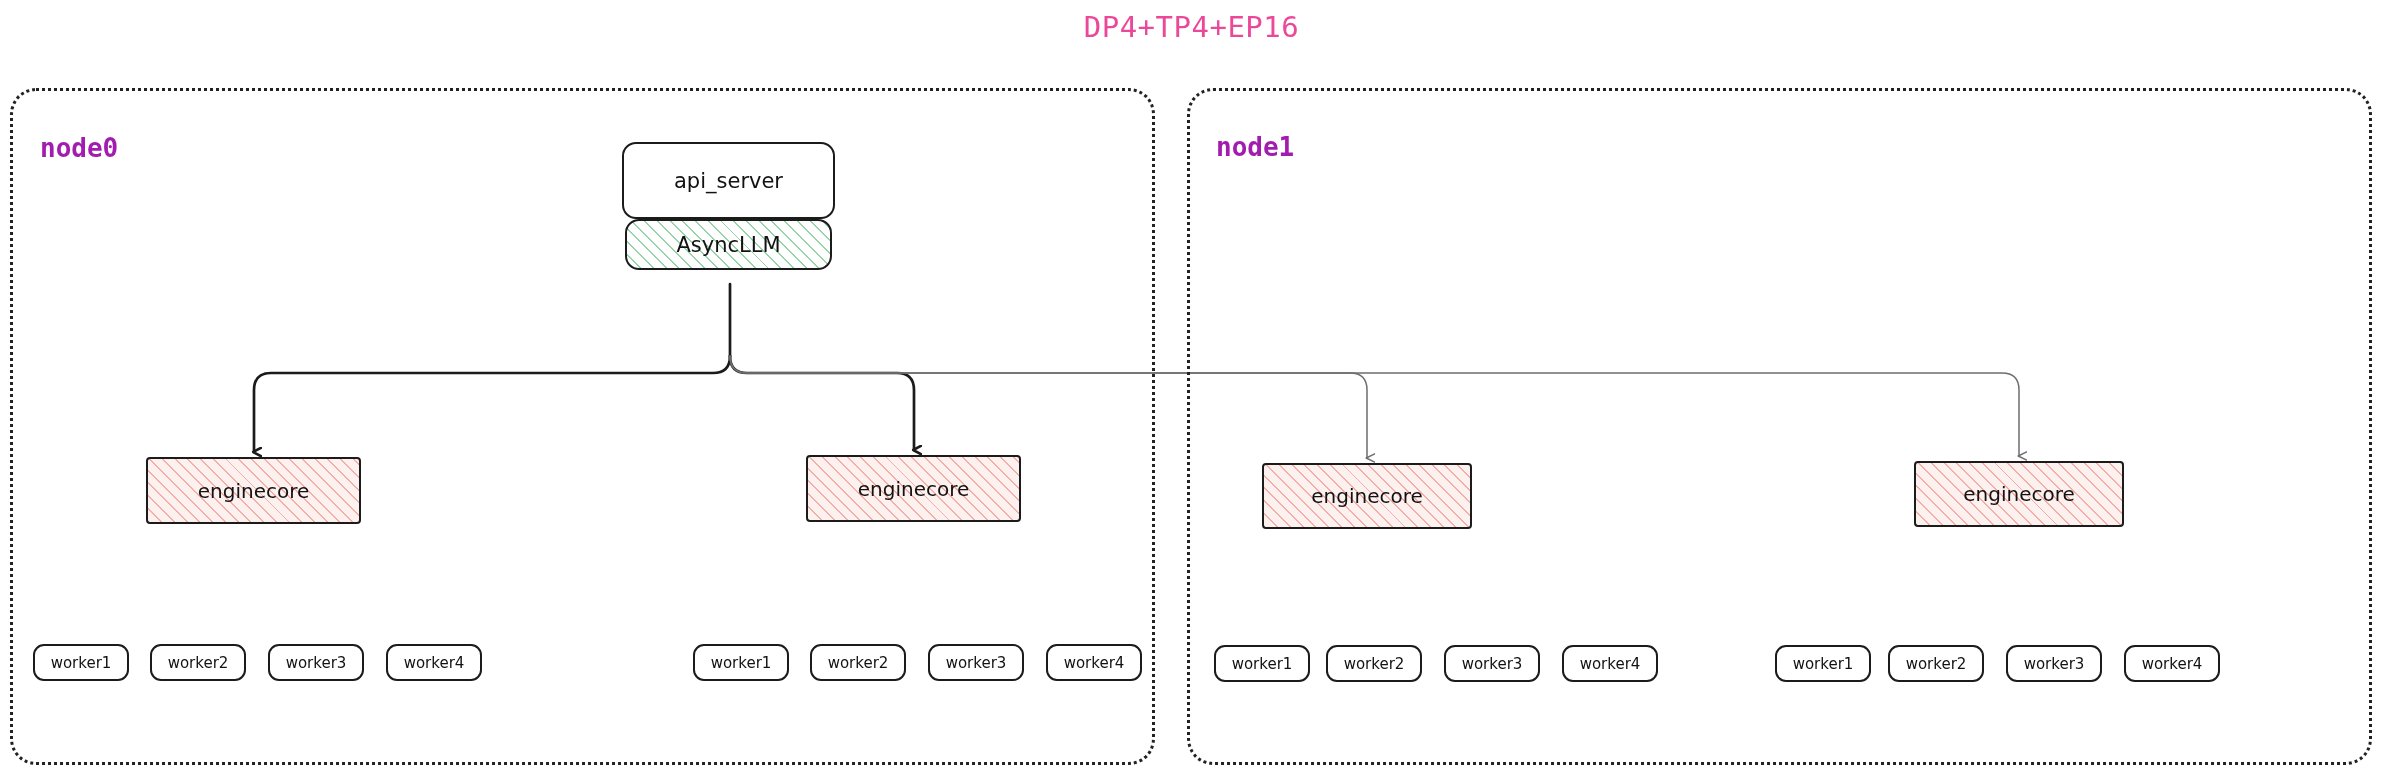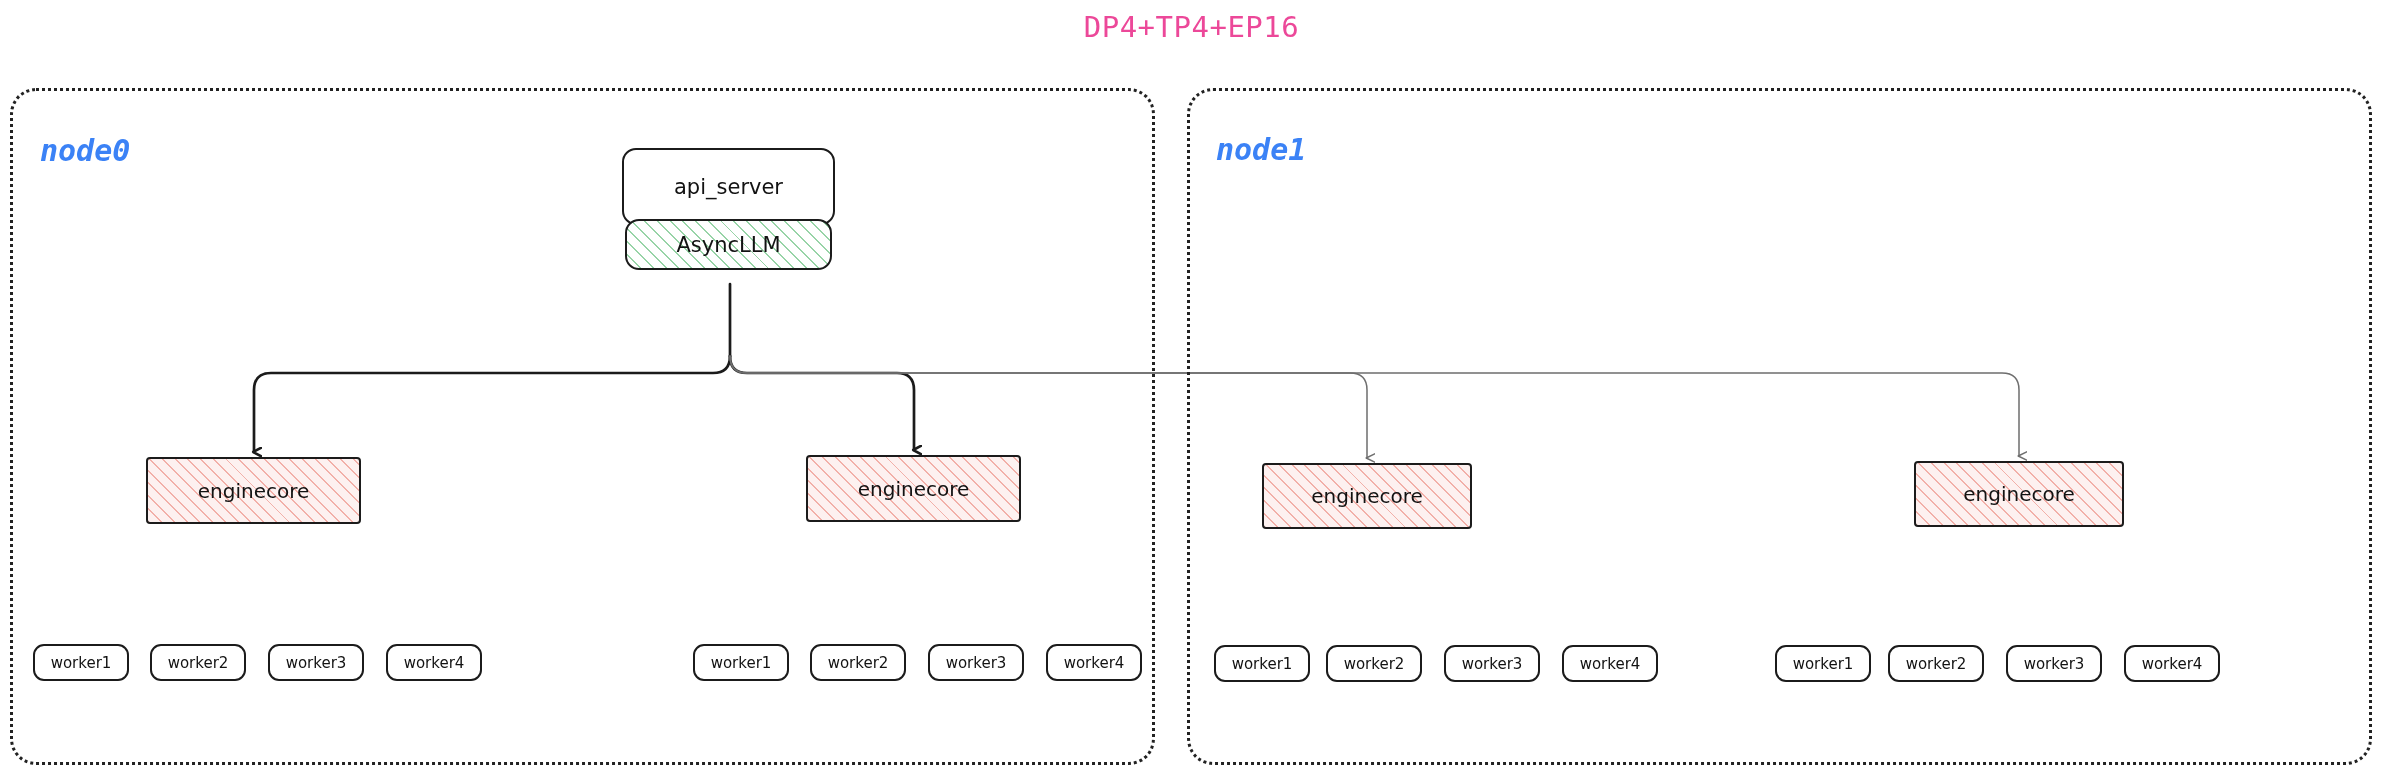--- a/index.html
+++ b/index.html
@@ -34,26 +34,25 @@
   .node-box {
     position: absolute;
     border: 3px dotted #222222;
     border-radius: 26px;
     background: transparent;
     box-sizing: border-box;
   }
   .node-label {
     position: absolute;
     font-family: "DejaVu Sans Mono", monospace;
-    font-size: 30px;
+    font-size: 26px;
     font-weight: 700;
-    color: #3b82f6;
+    color: #a21caf;
     letter-spacing: 0px;
     white-space: nowrap;
-    font-style: italic;
   }
 
   
   .box {
     position: absolute;
     box-sizing: border-box;
     display: flex;
     align-items: center;
     justify-content: center;
     color: #121212;
@@ -138,21 +137,21 @@
   <div>
     <div class="node-box" style="left:10px; top:88px; width:1145px; height:677px;"></div>
     <div class="node-label" style="left:40px; top:133px;">node0</div>
   </div>
 
   <div>
     <div class="node-box" style="left:1187px; top:88px; width:1185px; height:677px;"></div>
     <div class="node-label" style="left:1216px; top:132px;">node1</div>
   </div>
 
-  <div class="box box-api" style="left:622px; top:148px; width:213px; height:77px;">api_server</div>
+  <div class="box box-api" style="left:622px; top:142px; width:213px; height:77px;">api_server</div>
 
   <div class="box box-async" style="left:625px; top:219px; width:207px; height:51px;">AsyncLLM</div>
 
   <div id="engine-layer">
       <div class="box box-engine" style="left: 146px; top: 457px; width: 215px; height: 67px;">enginecore</div>
       <div class="box box-engine" style="left: 806px; top: 455px; width: 215px; height: 67px;">enginecore</div>
       <div class="box box-engine" style="left: 1262px; top: 463px; width: 210px; height: 66px;">enginecore</div>
       <div class="box box-engine" style="left: 1914px; top: 461px; width: 210px; height: 66px;">enginecore</div>
     </div>
   <div id="worker-layer">

